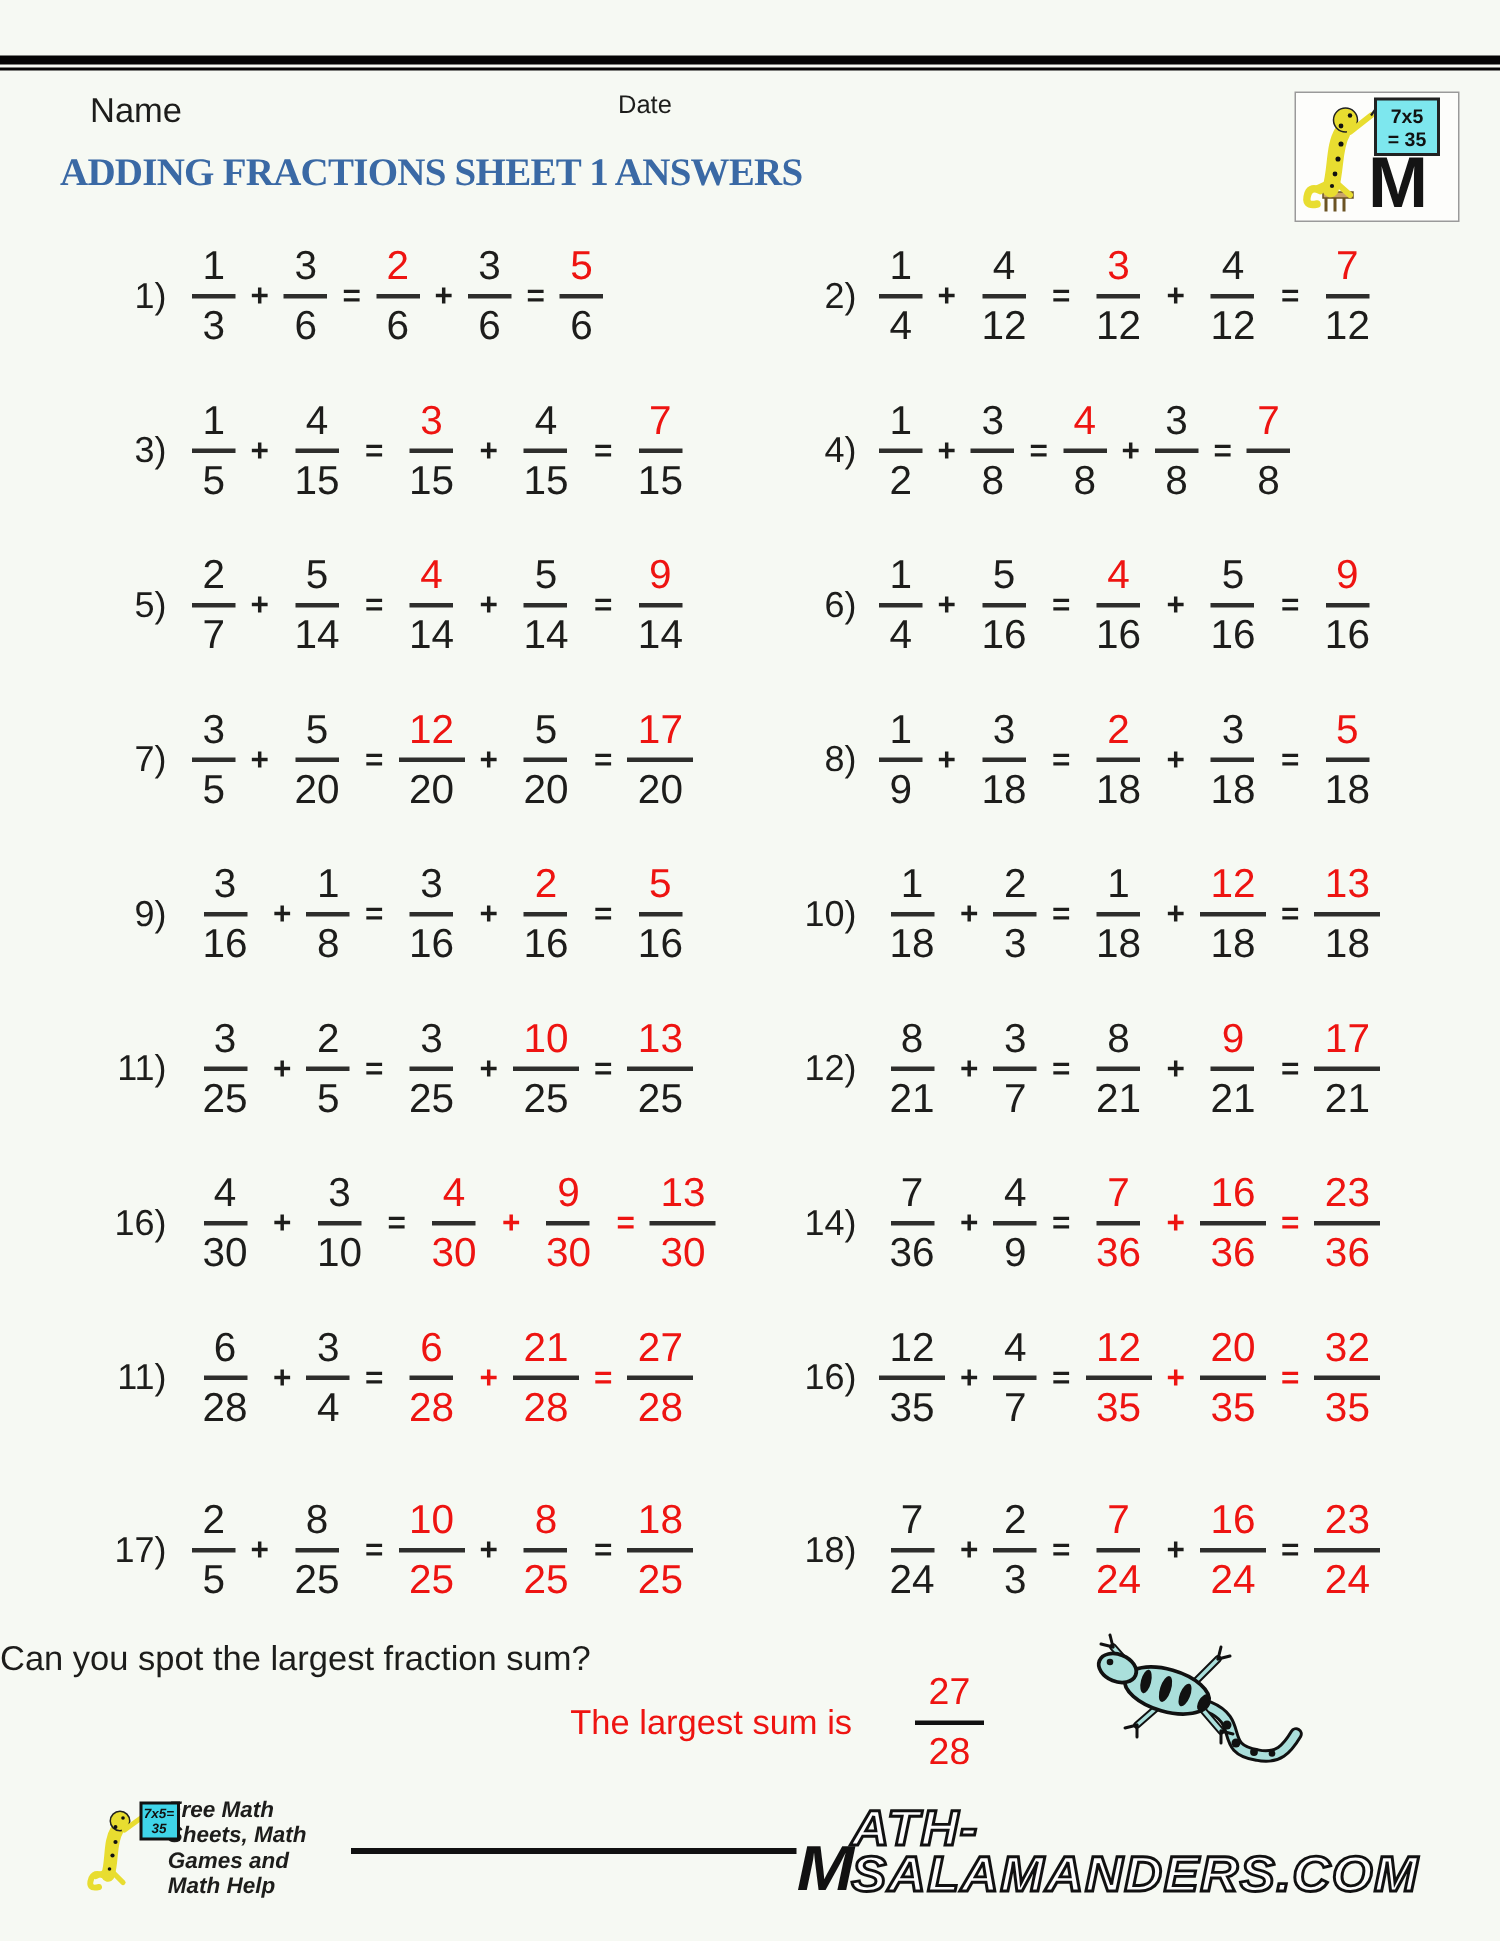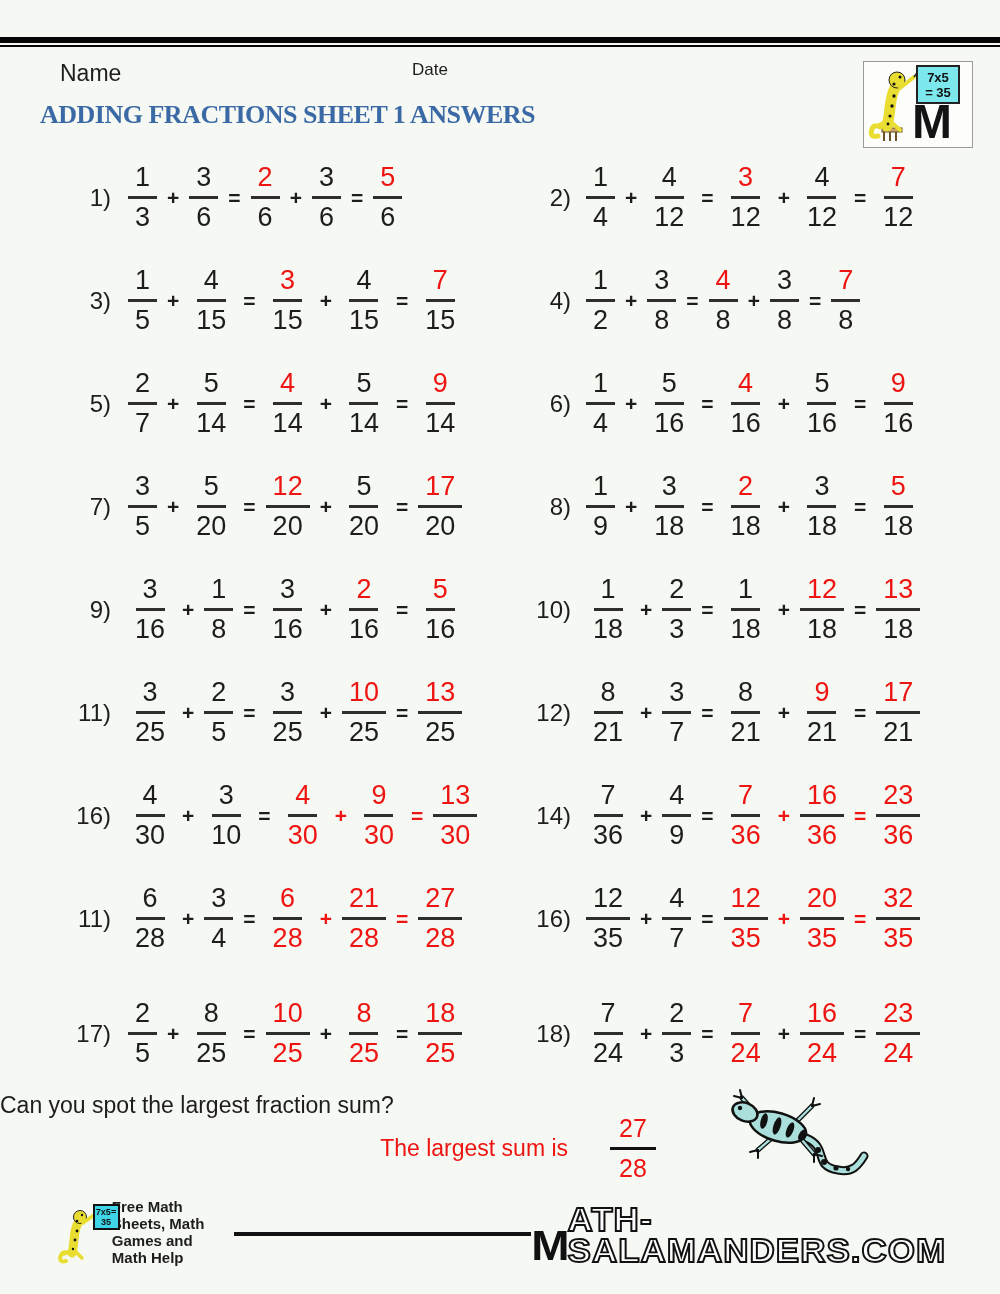--- a/index.html
+++ b/index.html
@@ -61,21 +61,21 @@
   .answer-prefix{font-size:23px;color:var(--red);margin-left:36px;}
   .answer-frac{display:inline-flex;flex-direction:column;align-items:center;margin-left:42px;font-size:25px;line-height:1;}
   .answer-frac .num{padding:0 9px 6px;border-bottom:3px solid #111;color:var(--red);}
   .answer-frac .den{padding:6px 9px 0;color:var(--red);}
 
   .gecko{position:absolute;left:714px;top:1088px;}
 
   
   .footer{
     position:absolute;top:1198px;left:0;width:1000px;
-    display:flex;justify-content:center;align-items:center;
+    display:flex;justify-content:center;align-items:flex-start;font-style:italic;
   }
   .footer-logo{flex-shrink:0;margin-right:-14px;position:relative;top:2px;}
   .footer-text{display:flex;align-items:center;}
   .tagline{font-size:15px;font-weight:bold;padding:0 6px 4px;}
   .footer-rule{height:4px;background:#111;width:100%;}
   .wordmark-row{display:flex;align-items:flex-end;line-height:0.9;margin-top:1px;}
   .big-m{font-size:46px;font-weight:900;color:#111;letter-spacing:-2px;transform:scaleY(0.92);}
   .wordmark{
     font-size:35px;font-weight:900;letter-spacing:1px;
     color:#fdfdfd;-webkit-text-stroke:2px #111;

